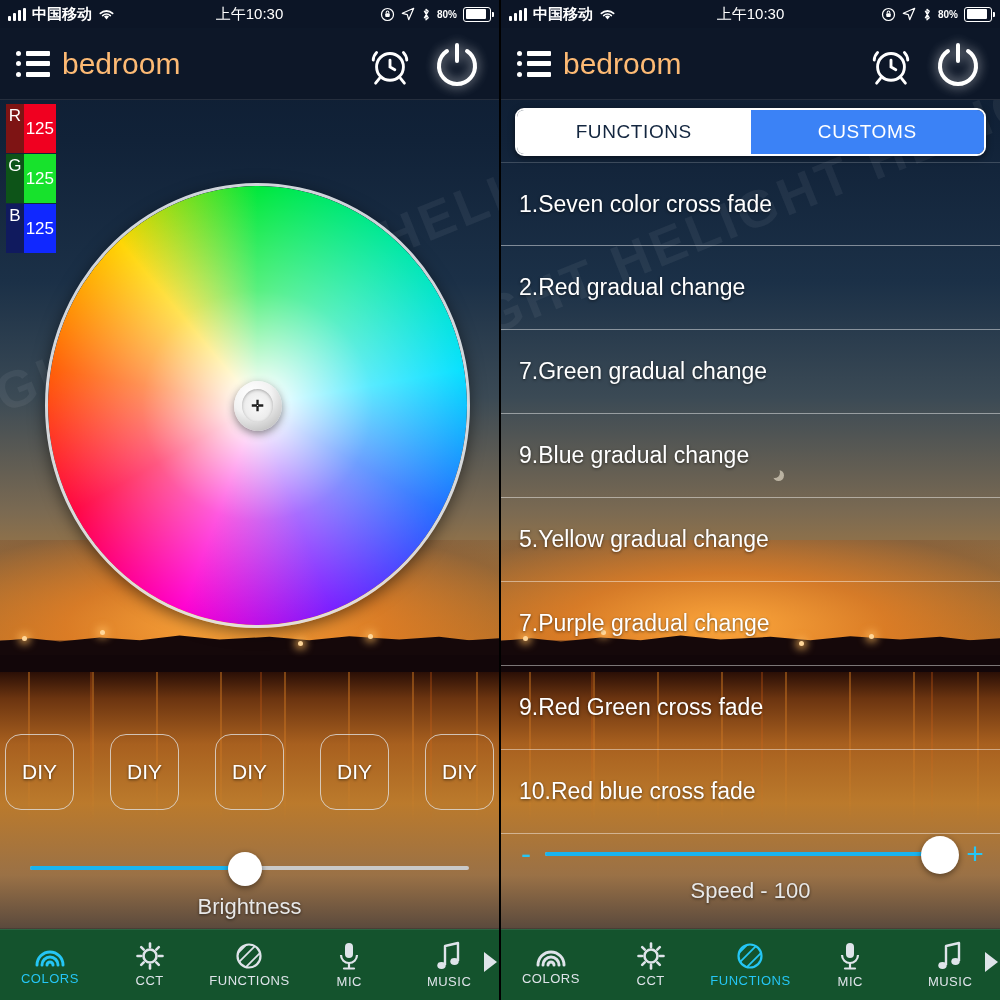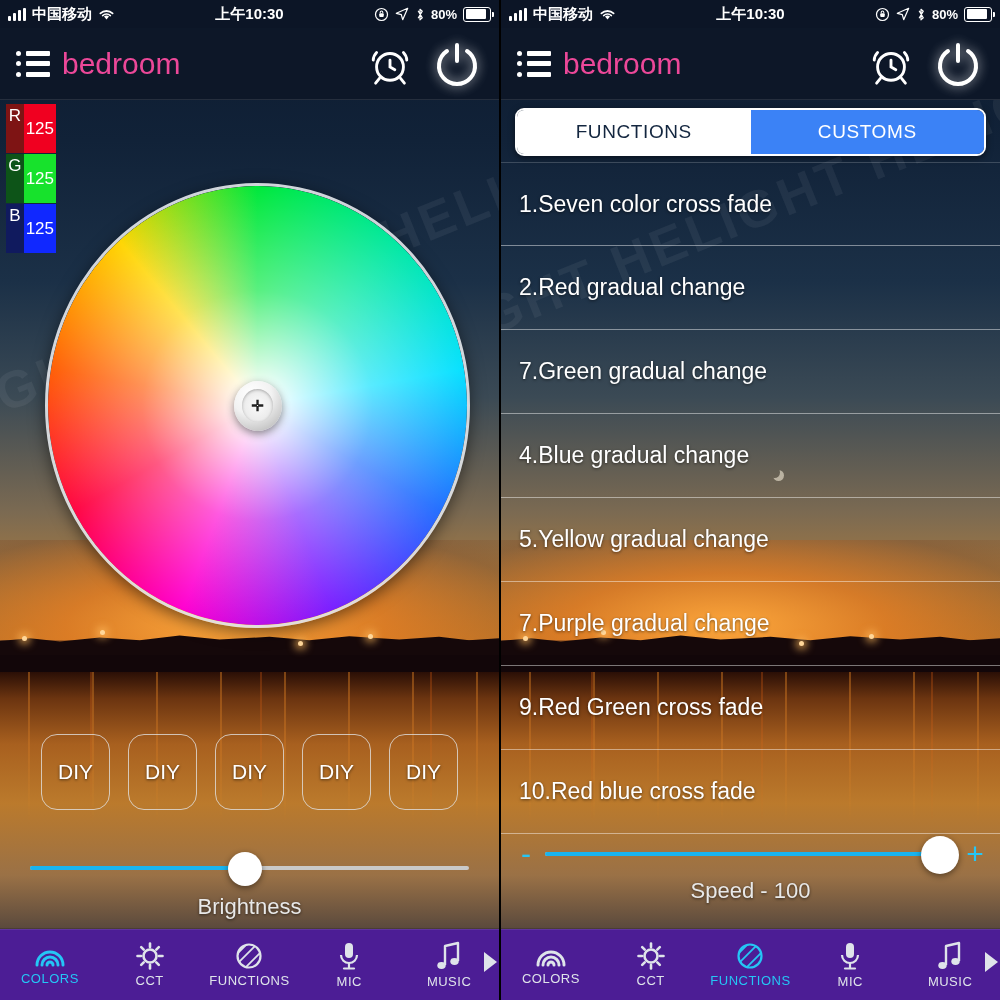--- a/index.html
+++ b/index.html
@@ -32,40 +32,40 @@
   .bg .moon{position:absolute;left:268px;top:467px;width:11px;height:11px;border-radius:50%;
     box-shadow:4px 3px 0 0 rgba(255,245,225,.55);background:transparent;}
   .bg .darkbottom{position:absolute;left:0;right:0;bottom:0;height:72px;background:linear-gradient(180deg,rgba(10,16,26,.2),#0a1019 60%);}
   .watermark{position:absolute;inset:0;color:rgba(255,255,255,.06);font-size:52px;font-weight:bold;
     letter-spacing:4px;transform:rotate(-22deg);pointer-events:none;line-height:210px;white-space:nowrap;}
 
   
   .statusbar{position:relative;height:28px;background:#0c1526;display:flex;align-items:center;
     color:#fff;font-size:15px;padding:0 8px;box-sizing:border-box;z-index:5;}
   .sb-left{display:flex;align-items:center;gap:6px;flex:1;}
-  .sb-center{position:absolute;left:0;right:0;text-align:center;font-size:15px;font-weight:bold;pointer-events:none;}
+  .sb-center{position:absolute;left:0;right:0;text-align:center;font-size:15px;font-weight:normal;pointer-events:none;}
   .sb-right{display:flex;align-items:center;gap:6px;flex:1;justify-content:flex-end;z-index:1;}
   .bars{display:flex;align-items:flex-end;gap:2px;height:13px;}
   .bars i{display:block;width:3px;background:#fff;border-radius:1px;}
   .bars i:nth-child(1){height:5px}.bars i:nth-child(2){height:8px}
   .bars i:nth-child(3){height:11px}.bars i:nth-child(4){height:13px}
   .carrier{font-size:15px;font-weight:bold;}
   .battery{width:26px;height:13px;border:1.5px solid #fff;border-radius:3px;position:relative;}
   .battery:after{content:"";position:absolute;right:-4px;top:4px;width:2px;height:5px;background:#fff;border-radius:0 1px 1px 0;}
   .battery span{position:absolute;left:1.5px;top:1.5px;bottom:1.5px;width:80%;background:#fff;border-radius:1px;display:block;}
-  .pct{font-size:13px;font-weight:bold;}
+  .pct{font-size:10px;font-weight:bold;}
 
   
   .header{position:relative;height:72px;background:#0d1728;display:flex;align-items:center;
     padding:0 16px;box-sizing:border-box;z-index:5;border-bottom:1px solid rgba(255,255,255,.10);}
   .menu-icon{width:34px;height:26px;display:flex;flex-direction:column;justify-content:space-between;margin-right:12px;}
   .menu-icon .row{display:flex;align-items:center;gap:5px;}
   .menu-icon .dot{width:5px;height:5px;background:#fff;border-radius:50%;}
   .menu-icon .line{flex:1;height:5px;background:#fff;border-radius:1px;}
-  .title{color:#ec4899;font-size:30px;flex:1;}
+  .title{color:#fdba74;font-size:30px;flex:1;}
   .hdr-icon{margin-left:18px;}
 
   
   .rgb{position:absolute;left:6px;top:104px;z-index:4;font-size:17px;line-height:1;}
   .rgb .r{display:flex;width:50px;margin-bottom:1px;}
   .rgb .k{width:19px;text-align:center;color:#fff;padding:3px 0;}
   .rgb .v{flex:1;text-align:center;color:#fff;padding:16px 2px;}
   .rgb .red .k{background:#7e1414}.rgb .red .v{background:#f00020}
   .rgb .grn .k{background:#0d5418}.rgb .grn .v{background:#17e22c}
   .rgb .blu .k{background:#101a5e}.rgb .blu .v{background:#1028ff}
@@ -80,35 +80,35 @@
   .wheel .sat{position:absolute;inset:0;border-radius:50%;
     background:radial-gradient(circle at 50% 50%,rgba(255,255,255,1) 0%,rgba(255,255,255,.92) 8%,rgba(255,255,255,.35) 38%,rgba(255,255,255,0) 72%);}
   .cursor{position:absolute;left:50%;top:50%;width:48px;height:50px;transform:translate(-50%,-50%);
     border-radius:50%;background:radial-gradient(circle at 36% 26%,#fff 0%,#f2f2f2 42%,#cfcfcf 72%,#aaa 100%);
     box-shadow:0 3px 8px rgba(0,0,0,.45);display:flex;align-items:center;justify-content:center;}
   .cursor .inner{width:31px;height:33px;border-radius:50%;
     background:radial-gradient(circle at 50% 50%,#fbfbfb 0%,#eaeaea 70%,#dcdcdc 100%);
     box-shadow:inset 0 1px 3px rgba(0,0,0,.28);display:flex;align-items:center;justify-content:center;}
   .cursor .plus{color:#222;font-size:15px;line-height:1;font-weight:bold;}
 
-  .diy-row{position:absolute;left:0;right:0;top:734px;display:flex;justify-content:center;gap:18px;z-index:4;}
+  .diy-row{position:absolute;left:0;right:0;top:734px;display:flex;justify-content:center;gap:36px;z-index:4;}
   .diy{width:67px;height:74px;border:1.5px solid rgba(225,225,225,.78);border-radius:16px;
     display:flex;align-items:center;justify-content:center;color:#fff;font-size:21px;
     text-shadow:0 1px 3px rgba(0,0,0,.6);background:transparent;}
 
   .bright-wrap{position:absolute;left:0;right:0;top:848px;z-index:4;}
   .slider{position:relative;margin:0 30px;height:40px;}
   .slider .track{position:absolute;left:0;right:0;top:18px;height:4px;background:#c9c9c9;border-radius:2px;}
   .slider .fill{position:absolute;left:0;top:18px;height:4px;background:#19b4ef;border-radius:2px;}
   .slider .knob{position:absolute;top:4px;width:34px;height:34px;border-radius:50%;background:#fff;
     box-shadow:0 2px 6px rgba(0,0,0,.45);transform:translateX(-17px);}
   .slider-label{text-align:center;color:#e8e8e8;font-size:22px;margin-top:6px;text-shadow:0 1px 3px rgba(0,0,0,.6);}
 
   
-  .tabbar{position:absolute;left:0;right:0;bottom:0;height:70px;background:#4c1d95;display:flex;
+  .tabbar{position:absolute;left:0;right:0;bottom:0;height:70px;background:#14532d;display:flex;
     align-items:center;border-top:1px solid rgba(255,255,255,.10);z-index:6;}
   .tab{flex:1;display:flex;flex-direction:column;align-items:center;justify-content:center;gap:3px;}
   .tab .lbl{font-size:13px;letter-spacing:.5px;color:#dfe4ea;}
   .tab.active .lbl{color:#25c6f5;}
   .scroll-arrow{position:absolute;right:2px;top:22px;width:0;height:0;
     border-left:13px solid #dfe4ea;border-top:10px solid transparent;border-bottom:10px solid transparent;}
 
   
   .segmented{position:absolute;left:14px;right:14px;top:108px;height:44px;display:flex;z-index:4;
     border:2px solid #fff;border-radius:9px;overflow:hidden;box-shadow:0 2px 6px rgba(0,0,0,.5);}
@@ -411,21 +411,21 @@
 
     <div class="segmented">
       <div class="seg on">FUNCTIONS</div>
       <div class="seg off">CUSTOMS</div>
     </div>
 
     <div class="func-list">
       <div class="func-row">1.Seven color cross fade</div>
       <div class="func-row">2.Red gradual change</div>
       <div class="func-row">7.Green gradual change</div>
-      <div class="func-row">4.Blue gradual change</div>
+      <div class="func-row">9.Blue gradual change</div>
       <div class="func-row">5.Yellow gradual change</div>
       <div class="func-row">7.Purple gradual change</div>
       <div class="func-row">9.Red Green cross fade</div>
       <div class="func-row">10.Red blue cross fade</div>
     </div>
 
     <div class="speed-wrap">
       <div class="speed-row">
         <div class="sgn">-</div>
         <div class="speed-slider">

